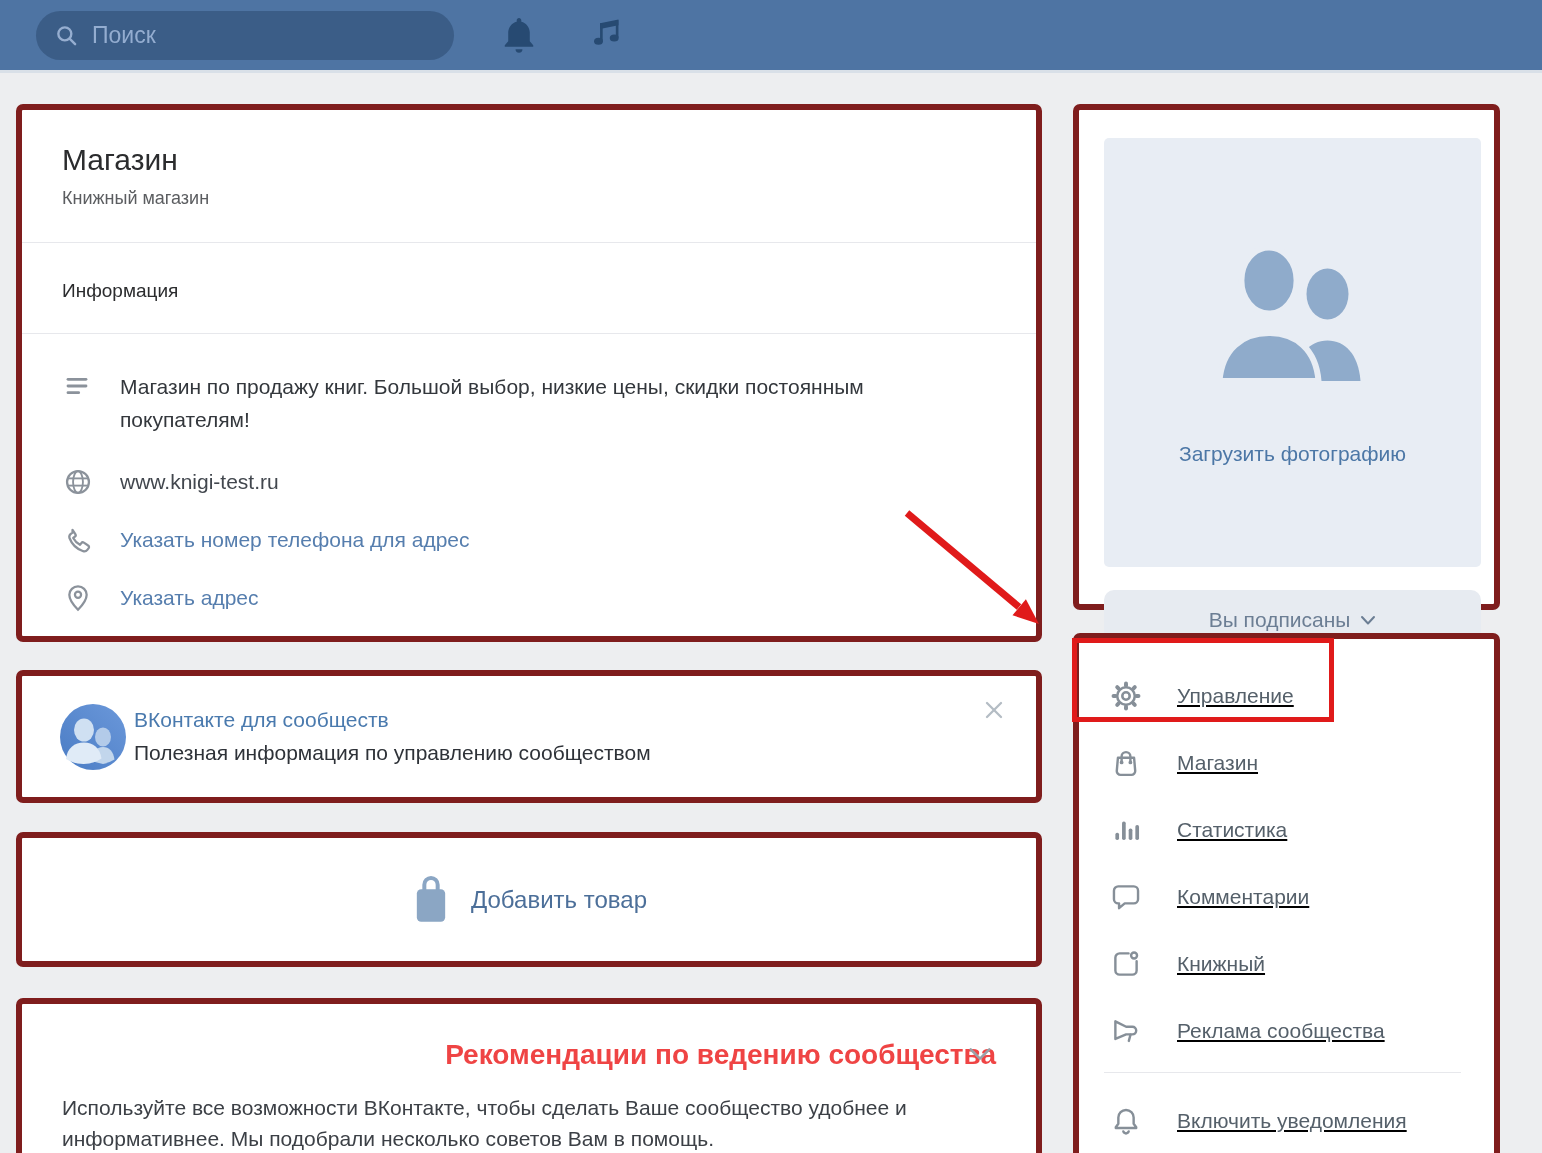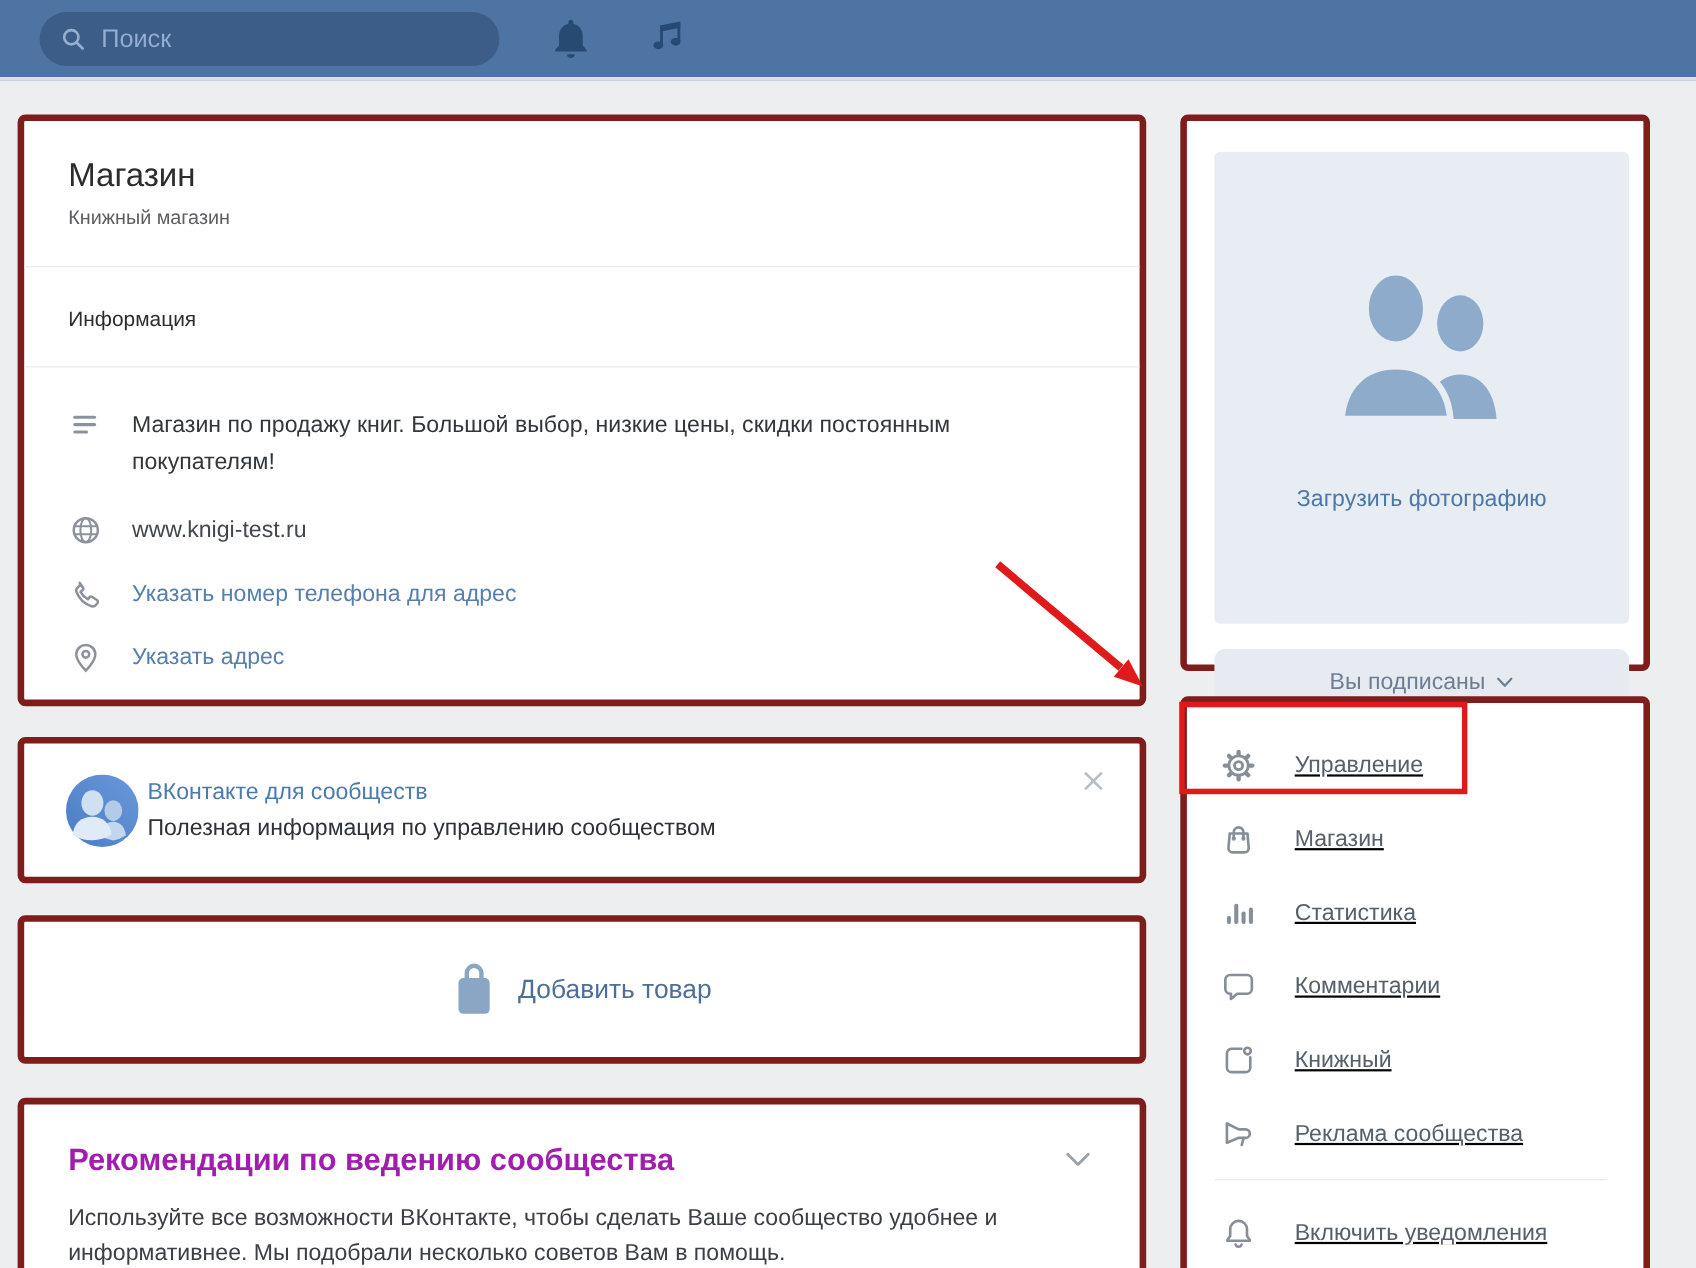--- a/index.html
+++ b/index.html
@@ -37,21 +37,21 @@
   .promo-avatar { width:66px; height:66px; flex:0 0 66px; }
   .promo-texts { display:flex; flex-direction:column; gap:9px; }
   .promo-title { font-size:21px; line-height:23px; color:#4a7aae; cursor:pointer; }
   .promo-sub { font-size:21px; line-height:25px; color:#2e3238; }
   .promo-close { position:absolute; top:22px; right:30px; width:24px; height:24px; cursor:pointer; }
 
   .card-add { left:16px; top:832px; width:1026px; height:135px; display:flex; align-items:center; justify-content:center; gap:20px; cursor:pointer; }
   .add-label { font-size:24px; color:#4c6f99; }
 
   .card-reco { left:16px; top:998px; width:1026px; height:220px; padding:34px 40px; }
-  .reco-title { font-size:28px; line-height:34px; font-weight:700; color:#a21caf; }
+  .reco-title { font-size:28px; line-height:34px; font-weight:700; color:#ef4444;text-align:right; }
   .reco-body { margin-top:20px; font-size:21px; line-height:31px; color:#3c4046; max-width:950px; }
   .reco-chevron { position:absolute; right:42px; top:40px; cursor:pointer; }
 
   
   .card-photo { left:1073px; top:104px; width:427px; height:506px; padding:28px 25px 0; }
   .photo-placeholder { width:377px; height:429px; background:#e8edf4; border-radius:5px; display:flex; flex-direction:column; align-items:center; justify-content:center; cursor:pointer; }
   .photo-placeholder svg { margin-bottom:52px; }
   .upload-link { font-size:21px; color:#4c77a6; }
   .subscribed-btn { margin-top:23px; width:377px; height:60px; background:#e7ebf1; border:none; border-radius:10px; font-family:"Liberation Sans", sans-serif; font-size:21px; color:#6c7e94; display:flex; align-items:center; justify-content:center; gap:10px; cursor:pointer; }
 

